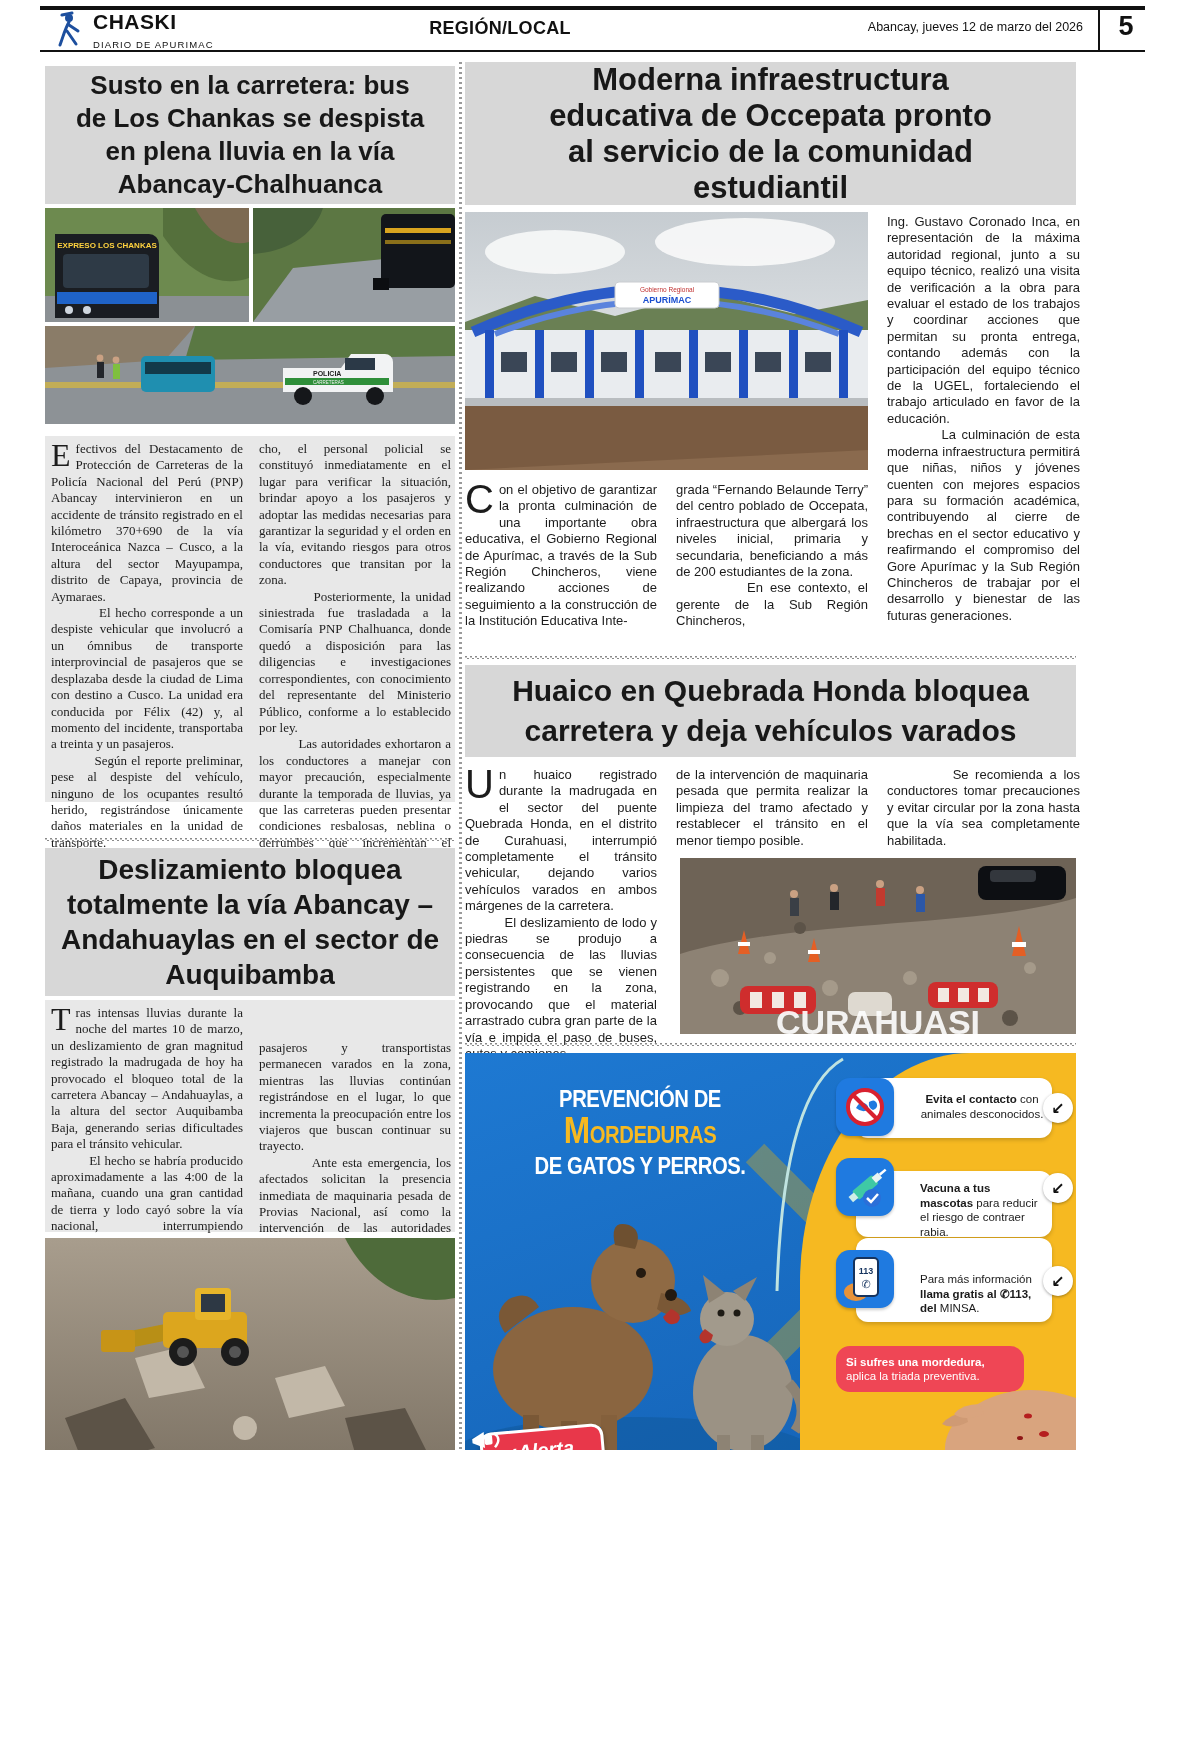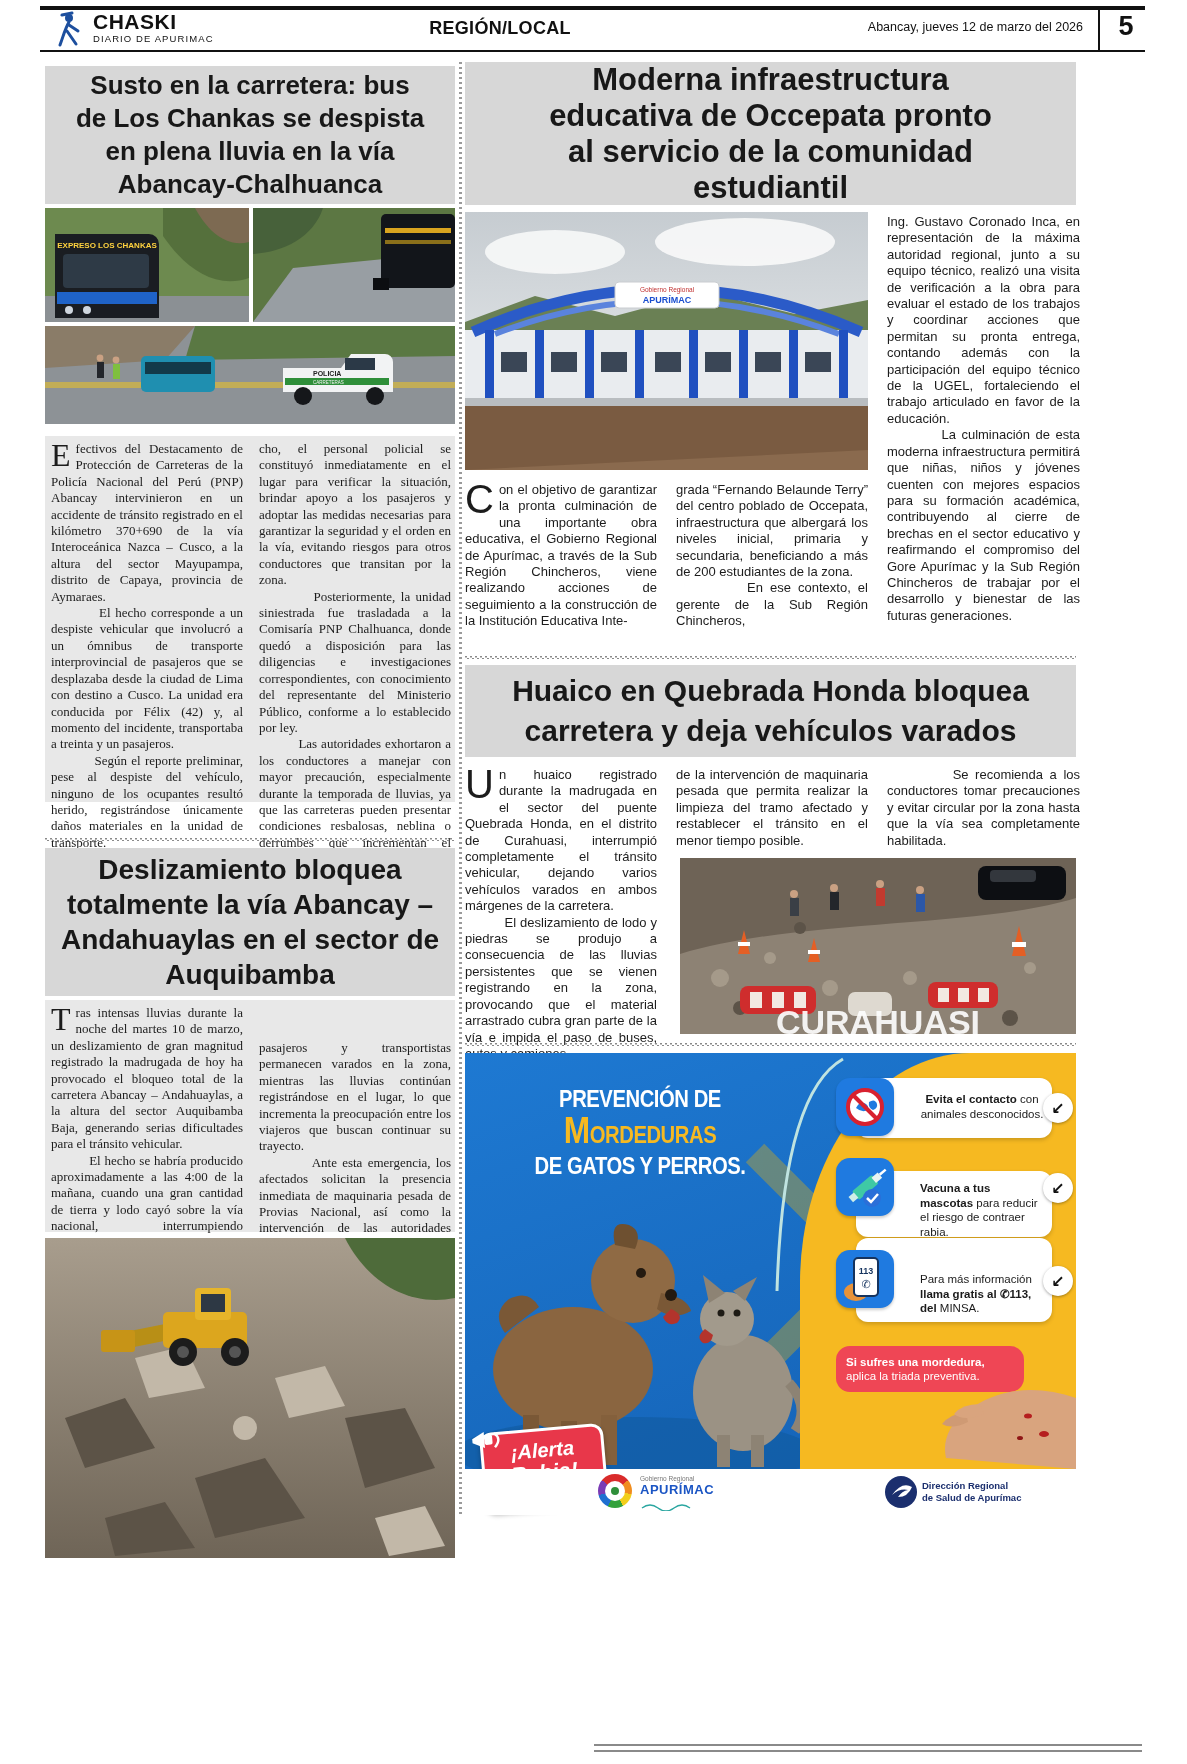--- a/index.html
+++ b/index.html
@@ -1,16 +1,16 @@
 <!DOCTYPE html>
 <html><head>
 <meta charset="utf-8">
 <style>
   html,body{margin:0;padding:0;background:#fff;}
-  .page{position:relative;width:1187px;height:1764px;background:#fff;overflow:hidden;
+  .page{position:relative;width:1187px;height:1450px;background:#fff;overflow:hidden;
         font-family:"Liberation Sans",sans-serif;color:#111;}
   .abs{position:absolute;}
   .rule{background:#111;}
   .hdots{height:3px;background-image:repeating-linear-gradient(90deg,#8a8a8a 0 2px,transparent 2px 5px),repeating-linear-gradient(90deg,#8a8a8a 0 2px,transparent 2px 5px);background-size:100% 1.5px;background-position:0 0,2px 100%;background-repeat:no-repeat;}
   .vdots{width:3px;background-image:repeating-linear-gradient(0deg,#9a9a9a 0 2px,transparent 2px 5px);}
   .hbox{background:#d7d7d7;text-align:center;font-weight:800;color:#181818;
         white-space:pre-line;display:flex;align-items:center;justify-content:center;}
   .graypanel{background:#e8e8e8;}
   .body-col{ text-align:justify;color:#1c1c1c;}
   .serif{font-family:"Liberation Serif",serif;font-size:13px;line-height:16.4px;}
@@ -59,21 +59,21 @@
   <svg class="abs" style="left:50px;top:11px;" width="36" height="38" viewBox="0 0 36 38">
     <g stroke="#1d4f9e" stroke-width="3" fill="none" stroke-linecap="round">
       <circle cx="19" cy="7" r="4" fill="#1d4f9e" stroke="none"></circle>
       <path d="M19 11 C15 18 14 23 10 34"></path>
       <path d="M19 14 L28 20"></path>
       <path d="M17 20 L26 33"></path>
       <path d="M12 4 L22 2"></path>
     </g>
   </svg>
   <div class="abs brand" style="left:93px;top:10px;">CHASKI</div>
-  <div class="abs brand-sub" style="left:93px;top:33px;">DIARIO DE APURIMAC</div>
+  <div class="abs brand-sub" style="left:93px;top:39px;">DIARIO DE APURIMAC</div>
 
   <div class="abs section-title" style="left:390px;top:18px;width:220px;">REGIÓN/LOCAL</div>
 
   <div class="abs date" style="left:855px;top:20px;width:228px;">Abancay, jueves 12 de marzo del 2026</div>
   <div class="abs rule" style="left:1098px;top:10px;width:2px;height:40px;"></div>
   <div class="abs pagenum" style="left:1106px;top:11px;width:40px;">5</div>
 
   <div class="abs vdots" style="left:459px;top:62px;height:1452px;"></div>
 
   <div class="abs hbox" style="left:45px;top:66px;width:410px;height:138px;font-size:26px;line-height:33px;">Susto en la carretera: bus

